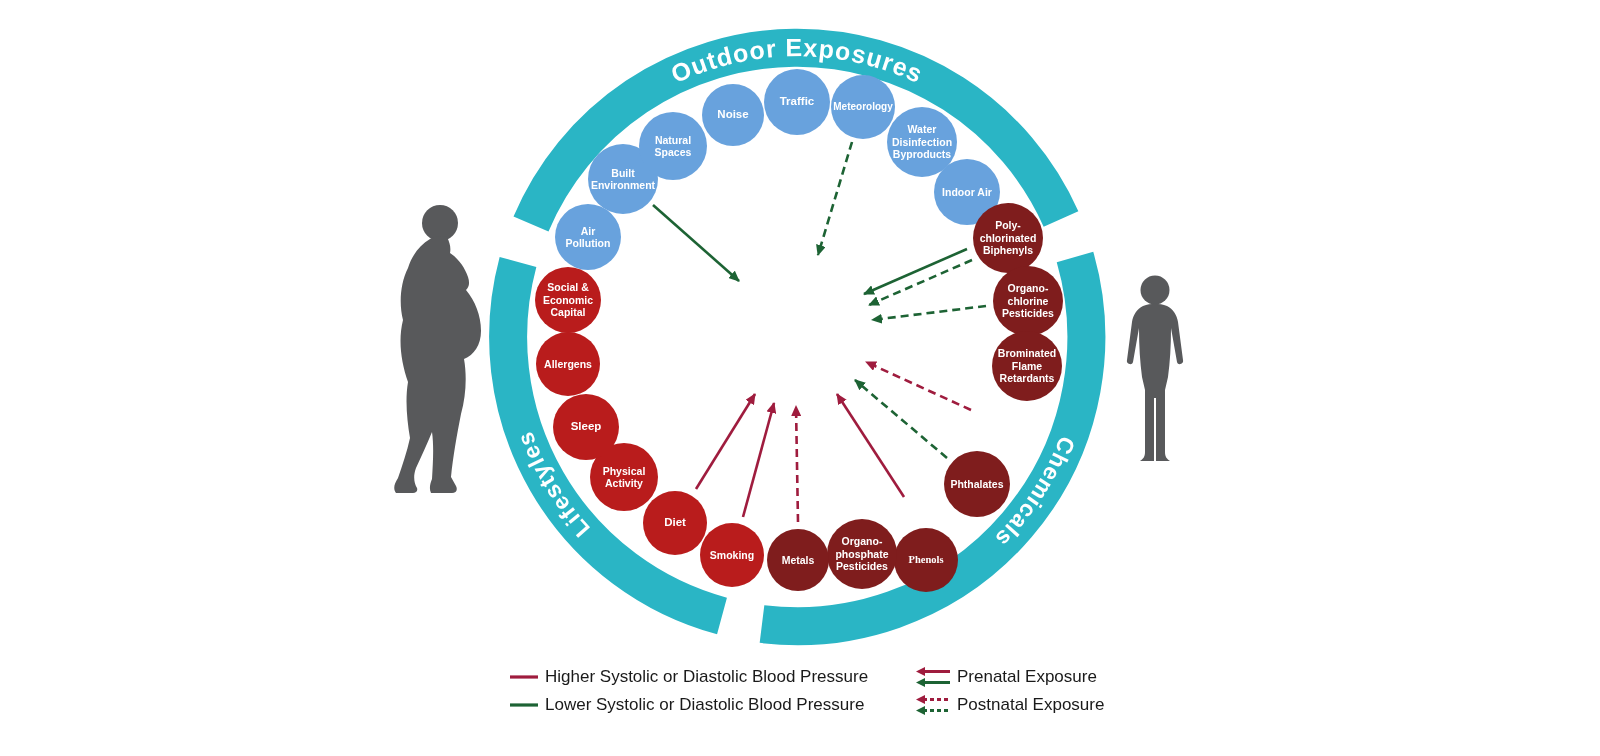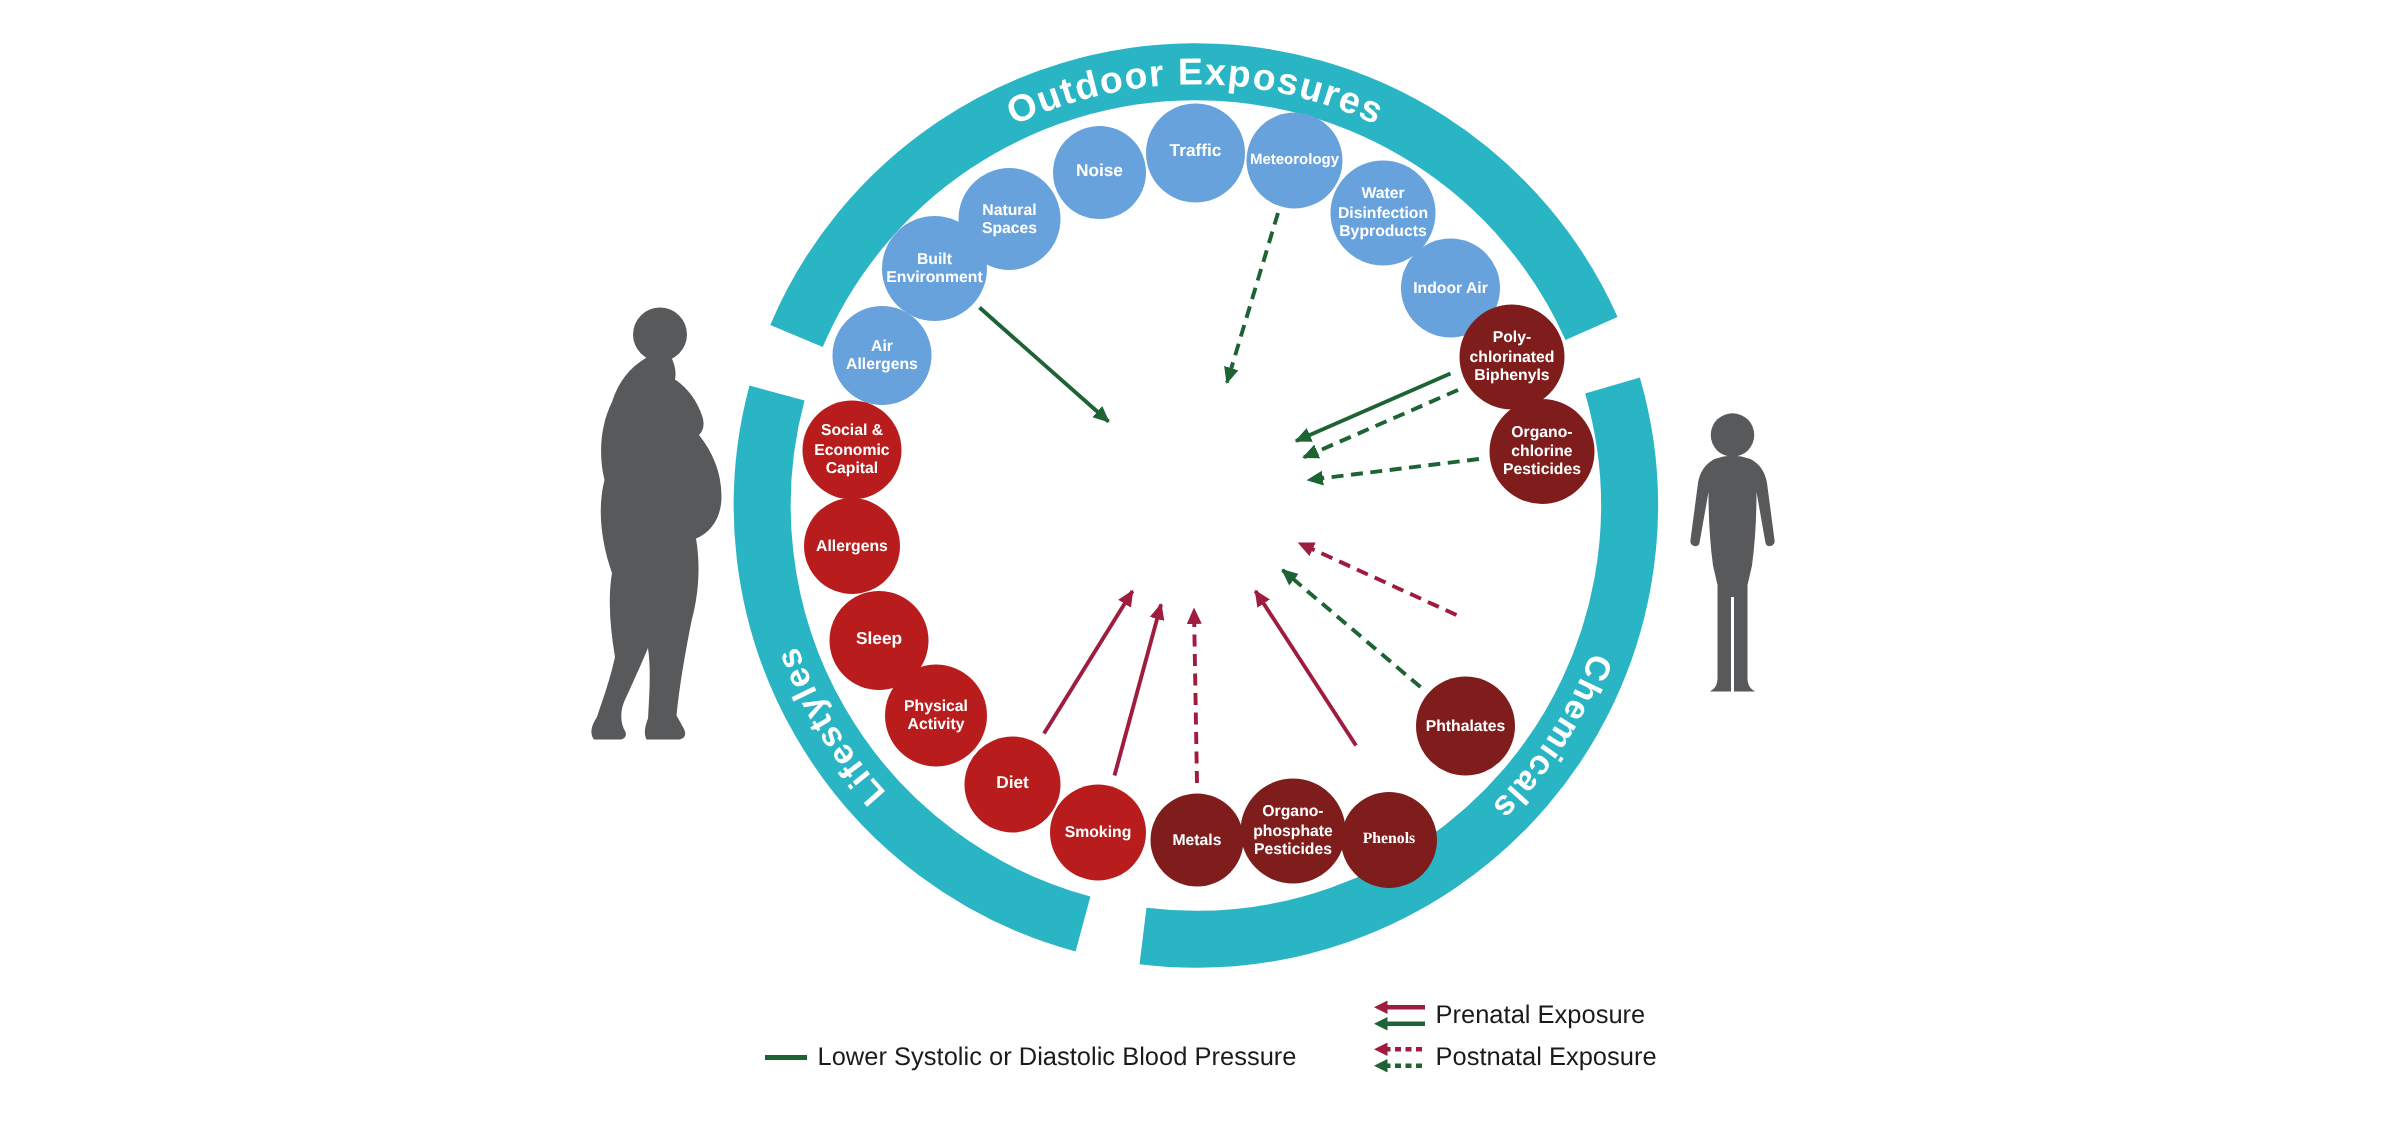--- a/index.html
+++ b/index.html
@@ -113,57 +113,66 @@
           L 1168 377
           C 1170 362 1171 346 1171 328
           L 1177 362 C 1178 366 1184 364 1183 360 L 1178 322
           C 1177 315 1173 309 1167 306
           C 1159 303 1151 303 1143 306 Z"></path>
       </g>
     </g>
   </svg>
 
   <div class="node g-blue" style="left:555px;top:204px;width:66px;height:66px;">Air
-Allergens</div>
+Pollution</div>
   <div class="node g-blue" style="left:588px;top:144px;width:70px;height:70px;">Built
 Environment</div>
   <div class="node g-blue" style="left:639px;top:112px;width:68px;height:68px;">Natural
 Spaces</div>
   <div class="node g-blue" style="left:702px;top:84px;width:62px;height:62px;font-size:11.5px;">Noise</div>
   <div class="node g-blue" style="left:764px;top:69px;width:66px;height:66px;font-size:11.5px;">Traffic</div>
   <div class="node g-blue" style="left:831px;top:75px;width:64px;height:64px;font-size:10px;">Meteorology</div>
   <div class="node g-blue" style="left:887px;top:107px;width:70px;height:70px;">Water
 Disinfection
 Byproducts</div>
   <div class="node g-blue" style="left:934px;top:159px;width:66px;height:66px;">Indoor Air</div>
 
   <div class="node g-green" style="left:973px;top:203px;width:70px;height:70px;">Poly-
 chlorinated
 Biphenyls</div>
   <div class="node g-green" style="left:993px;top:266px;width:70px;height:70px;">Organo-
 chlorine
 Pesticides</div>
+  <div class="node g-green" style="left:992px;top:331px;width:70px;height:70px;">Brominated
+Flame
+Retardants</div>
   <div class="node g-green" style="left:944px;top:451px;width:66px;height:66px;">Phthalates</div>
   <div class="node g-green" style="left:894px;top:528px;width:64px;height:64px;font-family:Liberation Serif, serif;">Phenols</div>
   <div class="node g-green" style="left:827px;top:519px;width:70px;height:70px;">Organo-
 phosphate
 Pesticides</div>
   <div class="node g-green" style="left:767px;top:529px;width:62px;height:62px;">Metals</div>
 
   <div class="node g-navy" style="left:700px;top:523px;width:64px;height:64px;">Smoking</div>
   <div class="node g-navy" style="left:643px;top:491px;width:64px;height:64px;font-size:11.5px;text-align:right;">Diet</div>
   <div class="node g-navy" style="left:590px;top:443px;width:68px;height:68px;">Physical
 Activity</div>
   <div class="node g-navy" style="left:553px;top:394px;width:66px;height:66px;font-size:11.5px;">Sleep</div>
   <div class="node g-navy" style="left:536px;top:332px;width:64px;height:64px;">Allergens</div>
   <div class="node g-navy" style="left:535px;top:267px;width:66px;height:66px;">Social &amp;
 Economic
 Capital</div>
 
 
+  <div class="legend-row" style="left:510px;top:667px;">
+    <svg width="28" height="8">
+      <line x1="0" y1="4" x2="28" y2="4" stroke="#9f1c3e" stroke-width="3.2"></line>
+    </svg>
+    <span>Higher Systolic or Diastolic Blood Pressure</span>
+  </div>
   <div class="legend-row" style="left:510px;top:695px;">
     <svg width="28" height="8">
       <line x1="0" y1="4" x2="28" y2="4" stroke="#1d6334" stroke-width="3.2"></line>
     </svg>
     <span>Lower Systolic or Diastolic Blood Pressure</span>
   </div>
   <div class="legend-row" style="left:916px;top:667px;">
     <svg width="34" height="20">
       <polygon points="9,0 0,4.5 9,9" fill="#9f1c3e"></polygon>
       <line x1="7" y1="4.5" x2="34" y2="4.5" stroke="#9f1c3e" stroke-width="3"></line>

